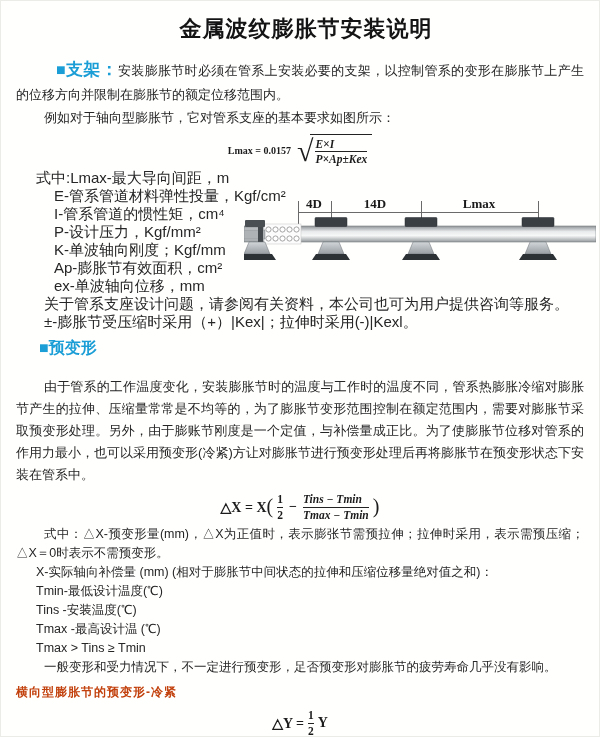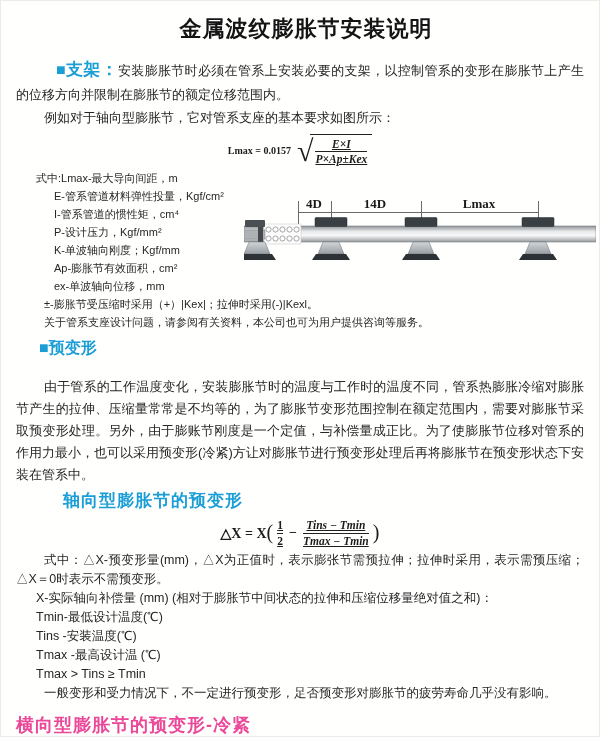--- a/index.html
+++ b/index.html
@@ -25,47 +25,47 @@
 
   
   .formula {
     display:flex; justify-content:center; align-items:center;
     font-family:"Liberation Serif", serif; font-weight:700; color:#1c1c1c;
   }
   .f1 { margin-top:4px; height:34px; }
   .f-lhs { font-size:10px; margin-right:6px; }
   .radical { font-size:30px; font-weight:400; line-height:0; margin-right:-3px; position:relative; top:1px; }
   .under-root { border-top:1.4px solid #222; padding:2px 5px 0 5px; }
-  .frac { display:inline-flex; flex-direction:column; text-align:center; font-size:11.5px; line-height:1.25; vertical-align:middle;text-decoration:underline; }
+  .frac { display:inline-flex; flex-direction:column; text-align:left; font-size:11.5px; line-height:1.25; vertical-align:middle; }
   .frac .den { border-top:1px solid #222; }
   .it { font-style:italic; font-weight:700; }
   .f2 { margin-top:5px; height:32px; font-size:14px; }
   .f2 .frac { margin:0 4px; }
   .bigparen { font-size:20px; font-weight:400; position:relative; top:-1px; }
   .minus { margin:0 2px; }
   .f3 { margin-top:4px; height:30px; font-size:14px; }
   .f3 .frac { margin:0 4px; }
 
   
-  .defs { margin:2px 15px 0; font-size:11px; line-height:18px; }
+  .defs { margin:2px 15px 0; font-size:15px; line-height:18px; }
   .defs .d-intro { margin-left:20px; }
   .defs .d-item { margin-left:38px; }
   .defs .d-note { margin-left:28px; }
 
   
   .diagram { position:absolute; left:243px; top:194px; width:352px; height:92px; }
   .dimlabel { font-family:"Liberation Serif", serif; font-weight:700; font-size:13px; fill:#1a1a1a; }
 
   .sec-head { margin:7px 0 0 38px; font-size:16px; line-height:20px; font-weight:700; color:#1b9ed6; }
   .p-body { margin-top:18px; line-height:22px; text-indent:28px; }
   .sub-head-axial { margin:4px 0 0 62px; font-size:17px; line-height:22px; font-weight:700; color:#1b9ed6; letter-spacing:1px; }
   .notes { margin:2px 15px 0; font-size:12.5px; line-height:19px; }
   .n-para { text-indent:28px; text-align:justify; }
   .n-line { margin-left:20px; }
-  .sub-head-lateral { margin:10px 0 0 15px; font-size:18px; line-height:24px; font-weight:700; color:#ec4899; letter-spacing:1px; }
+  .sub-head-lateral { margin:3px 0 0 15px; font-size:12px; line-height:24px; font-weight:700; color:#c2410c; letter-spacing:1px; }
 </style>
 </head>
 <body>
 
 <div class="page">
 
   <h1 class="page-title">金属波纹膨胀节安装说明</h1>
 
   <p class="para p-support"><span class="accent sq-marker">■</span><span class="accent support-head">支架：</span><span>安装膨胀节时必须在管系上安装必要的支架，以控制管系的变形在膨胀节上产生的位移方向并限制在膨胀节的额定位移范围内。</span></p>
 
@@ -83,22 +83,22 @@
   </div>
 
   <div class="defs">
     <div class="d-intro">式中:Lmax-最大导向间距，m</div>
     <div class="d-item">E-管系管道材料弹性投量，Kgf/cm²</div>
     <div class="d-item">I-管系管道的惯性矩，cm⁴</div>
     <div class="d-item">P-设计压力，Kgf/mm²</div>
     <div class="d-item">K-单波轴向刚度；Kgf/mm</div>
     <div class="d-item">Ap-膨胀节有效面积，cm²</div>
     <div class="d-item">ex-单波轴向位移，mm</div>
+    <div class="d-note">关于管系支座设计问题，请参阅有关资料，本公司也可为用户提供咨询等服务。</div>
     <div class="d-note">±-膨胀节受压缩时采用（+）|Kex|；拉伸时采用(-)|Kexl。</div>
-    <div class="d-note">关于管系支座设计问题，请参阅有关资料，本公司也可为用户提供咨询等服务。</div>
   </div>
 
   <svg class="diagram" viewBox="0 0 352 92">
     <defs>
       <linearGradient id="pipeGrad" x1="0" y1="0" x2="0" y2="1">
         <stop offset="0" stop-color="#8f9396"></stop>
         <stop offset="0.35" stop-color="#e9ebec"></stop>
         <stop offset="0.6" stop-color="#f6f7f7"></stop>
         <stop offset="1" stop-color="#94999c"></stop>
       </linearGradient>
@@ -161,21 +161,20 @@
       <rect x="278" y="22.5" width="32" height="9" fill="#3a3f44" stroke="#24282c" stroke-width="0.5" rx="1"></rect>
       <polygon points="286,47 302,47 307,59 281,59" fill="url(#saddleGrad)" stroke="#6b7075" stroke-width="0.5"></polygon>
       <polygon points="279,59 309,59 313,65 275,65" fill="#2c3136"></polygon>
     </g>
   </svg>
 
   <div class="sec-head"><span>■</span><span>预变形</span></div>
 
   <p class="para p-body">由于管系的工作温度变化，安装膨胀节时的温度与工作时的温度不同，管系热膨胀冷缩对膨胀节产生的拉伸、压缩量常常是不均等的，为了膨胀节变形范围控制在额定范围内，需要对膨胀节采取预变形处理。另外，由于膨账节刚度是一个定值，与补偿量成正比。为了使膨胀节位移对管系的作用力最小，也可以采用预变形(冷紧)方让对膨胀节进行预变形处理后再将膨胀节在预变形状态下安装在管系中。</p>
 
-  <div class="sub-head-axial">轴向型膨胀节的预变形</div>
 
   <div class="formula f2">
     <span>△X = X</span>
     <span class="bigparen">(</span>
     <span class="frac">
       <span class="num">1</span>
       <span class="den">2</span>
     </span>
     <span class="minus">−</span>
     <span class="frac">

